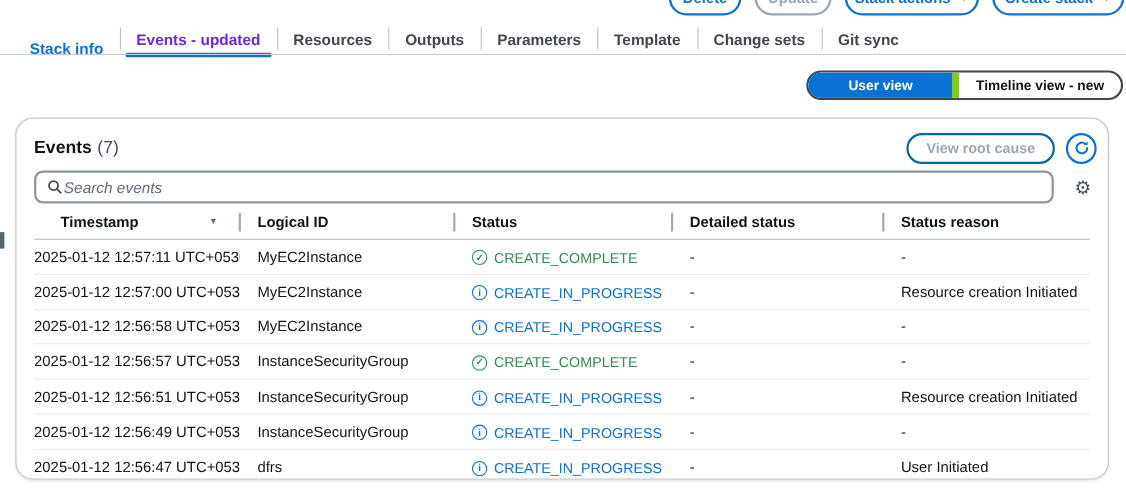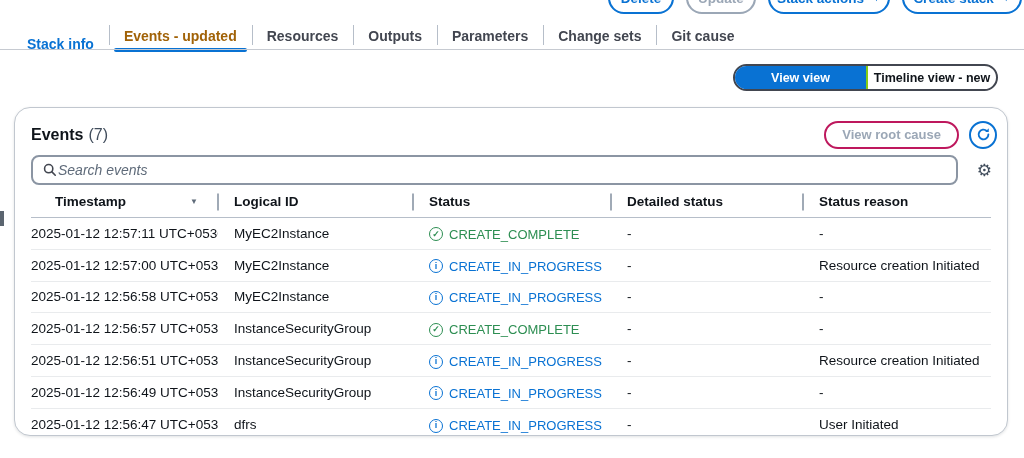--- a/index.html
+++ b/index.html
@@ -24,56 +24,56 @@
   
   .tabs { position:absolute; top:21px; left:12px; display:flex; height:29px; }
   .tab {
     padding:0 15px; display:flex; align-items:center; position:relative;
     font-size:14px; font-weight:bold; color:#424650; cursor:pointer; white-space:nowrap;
   }
   .tab + .tab::before {
     content:""; position:absolute; left:0; top:4px; width:1px; height:20px; background:#b6bec9;
   }
   .tab.link { color:#0972d3;margin-top:16px; }
-  .tab.active { color:#a16207; }
+  .tab.active { color:#6d28d9; }
   .tab.active::after {
     content:""; position:absolute; left:5px; right:5px; bottom:-2px; height:4px;
     border-radius:3px; background:#0972d3;
   }
   .tabs-line { position:absolute; top:49px; left:0; width:1024px; height:1px; background:#c6cad1; }
 
   .edge-mark { position:absolute; left:0; top:211px; width:4px; height:15px; background:#5b6570; }
 
   
   .view-toggle {
     position:absolute; top:64px; left:733px; display:flex; height:27px;
     border:2px solid #424650; border-radius:15px; overflow:hidden; background:#fff;
   }
   .seg {
     display:flex; align-items:center; justify-content:center;
     font-size:12.5px; font-weight:bold; cursor:pointer; white-space:nowrap;
   }
   .seg.selected { width:131px; background:#0972d3; color:#fff; }
-  .seg.unselected { width:130px; color:#0f141a; border-left:2px solid #84cc16; }
+  .seg.unselected { width:153px; color:#0f141a; border-left:6px solid #84cc16; }
 
   
   .panel {
     position:absolute; left:14px; top:107px; width:994px; height:329px;
     background:#fff; border:1px solid #c1c7cf; border-radius:16px;
     box-shadow:0 1px 3px rgba(0,28,36,.12);
   }
   .panel-header {
     display:flex; align-items:center; justify-content:space-between;
     padding:13px 10px 0 16px; height:40px;
   }
   .panel-title { font-size:16px; font-weight:bold; color:#0f141a;text-align:center; }
   .panel-title .count { font-weight:normal; color:#414d5c; margin-left:5px; }
   .header-actions { display:flex; align-items:center; gap:10px; }
   .btn-root {
-    height:28px; padding:0 16px; border:2px solid #be185d; border-radius:16px;
+    height:28px; padding:0 16px; border:2px solid #0369a1; border-radius:16px;
     background:#fff; color:#9ba7b6; font-weight:bold; font-size:13px;
     display:flex; align-items:center; cursor:pointer; font-family:inherit;
   }
   .btn-refresh {
     width:28px; height:28px; border-radius:50%; border:2px solid #0972d3; background:#fff;
     display:flex; align-items:center; justify-content:center; cursor:pointer;
   }
 
   .search-row { display:flex; align-items:center; padding:7px 12px 0 16px; }
   .search-box {
@@ -132,29 +132,30 @@
     <span class="caret">▼</span>
   </button>
 </div>
 
 <div class="tabs">
   <div class="tab link">Stack info</div>
   <div class="tab active">Events - updated</div>
   <div class="tab">Resources</div>
   <div class="tab">Outputs</div>
   <div class="tab">Parameters</div>
+  <div class="tab">Template</div>
   <div class="tab">Change sets</div>
-  <div class="tab">Git cause</div>
+  <div class="tab">Git sync</div>
 </div>
 <div class="tabs-line"></div>
 
 <div class="edge-mark"></div>
 
 <div class="view-toggle">
-  <div class="seg selected">View view</div>
+  <div class="seg selected">User view</div>
   <div class="seg unselected">Timeline view - new</div>
 </div>
 
 <div class="panel">
   <div class="panel-header">
     <div class="panel-title">
       <span>Events</span><span class="count">(7)</span>
     </div>
     <div class="header-actions">
       <button class="btn-root">View root cause</button>

